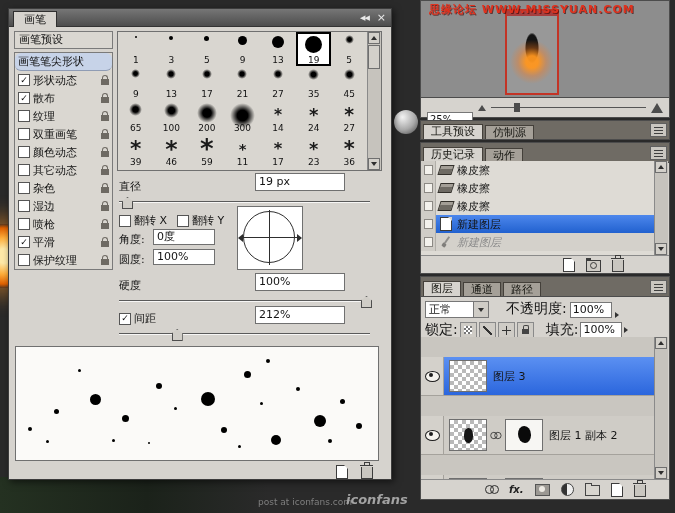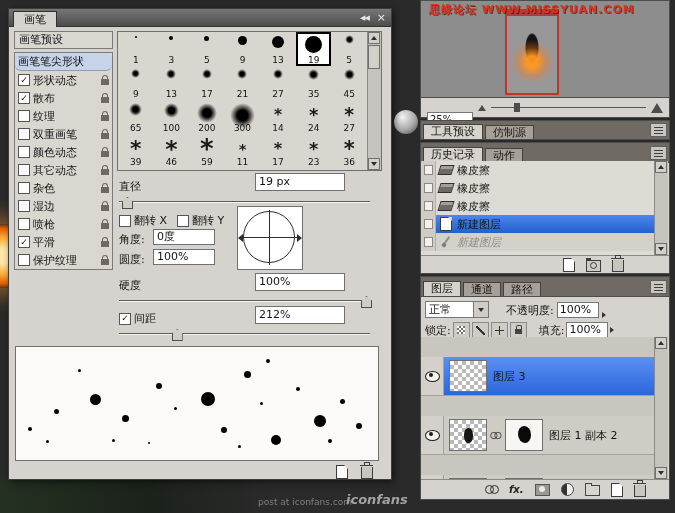--- a/index.html
+++ b/index.html
@@ -142,21 +142,21 @@
   .h-ico{width:20px;display:flex;justify-content:center;flex:none;}
   .h-label{font-size:11px;padding-left:1px;white-space:nowrap;}
   .hsb{right:1px;top:18px;bottom:18px;}
   .h-bottom{position:absolute;left:0;right:0;bottom:0;height:18px;background:#d6d3ce;border-top:1px solid #8a8a8a;display:flex;align-items:center;justify-content:flex-end;gap:11px;padding-right:45px;box-sizing:border-box;}
 
   .layers{position:absolute;left:420px;top:276px;width:250px;height:224px;background:#d6d3ce;border:1px solid #4c4c4c;box-sizing:border-box;z-index:2;}
   .blend-row{display:flex;align-items:flex-end;padding:3px 4px 2px;gap:3px;height:23px;box-sizing:border-box;}
   .dd{width:64px;height:17px;border:1px solid #777;background:#fff;display:flex;box-sizing:border-box;flex:none;}
   .dd-text{flex:1;font-size:11px;line-height:15px;padding-left:3px;}
   .dd-btn{width:14px;background:#cfccc6;border-left:1px solid #777;display:flex;align-items:center;justify-content:center;}
-  .rlabel{font-size:11px;white-space:nowrap;}
+  .rlabel{font-size:14px;white-space:nowrap;}
   .blend-row .rlabel{margin-left:14px;}
   .vbox2{width:42px;height:16px;background:#fff;border:1px solid #777;font-size:11px;line-height:14px;padding:0 2px;box-sizing:border-box;flex:none;}
   .lock-row{display:flex;align-items:center;gap:2px;padding:0 4px;height:20px;box-sizing:border-box;}
   .fill-l{margin-left:10px;}
   .l-list{position:absolute;left:0;right:14px;top:60px;bottom:20px;background:#c9c6c0;overflow:hidden;}
   .l-row{display:flex;align-items:center;height:38px;border-bottom:1px solid #a5a29c;background:#cfccc6;margin-top:20px;}
   .l-row.sel{background:linear-gradient(#5b90f2,#2b66dd);}
   .eye-col{width:22px;height:38px;border-right:1px solid #a5a29c;display:flex;align-items:center;justify-content:center;flex:none;background:#d4d1cb;}
   .thumb{width:38px;height:32px;border:1px solid #6f6f6f;margin-left:5px;flex:none;position:relative;box-sizing:border-box;
     background:repeating-conic-gradient(#b9b9b9 0% 25%,#fff 0% 50%);background-size:8px 8px;}

